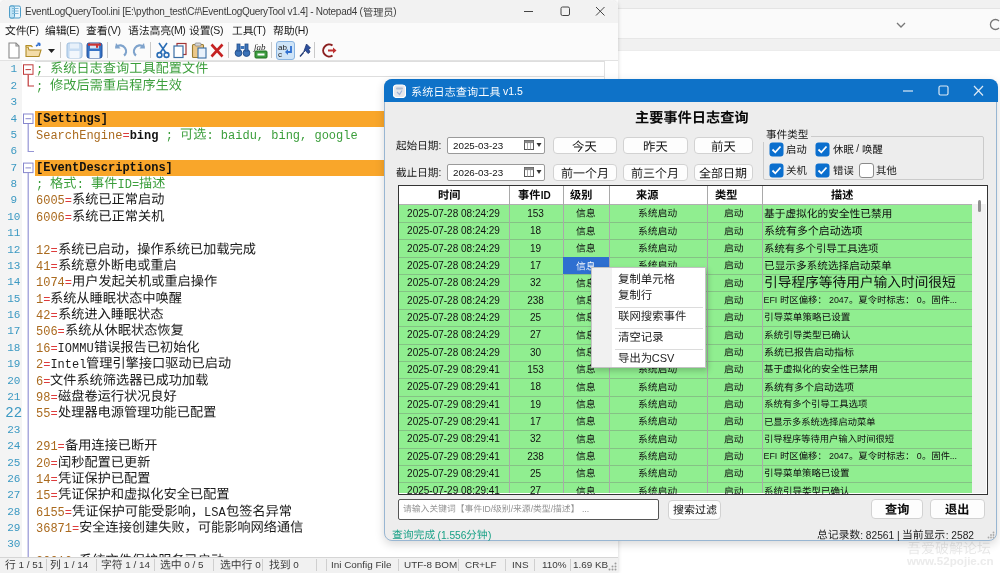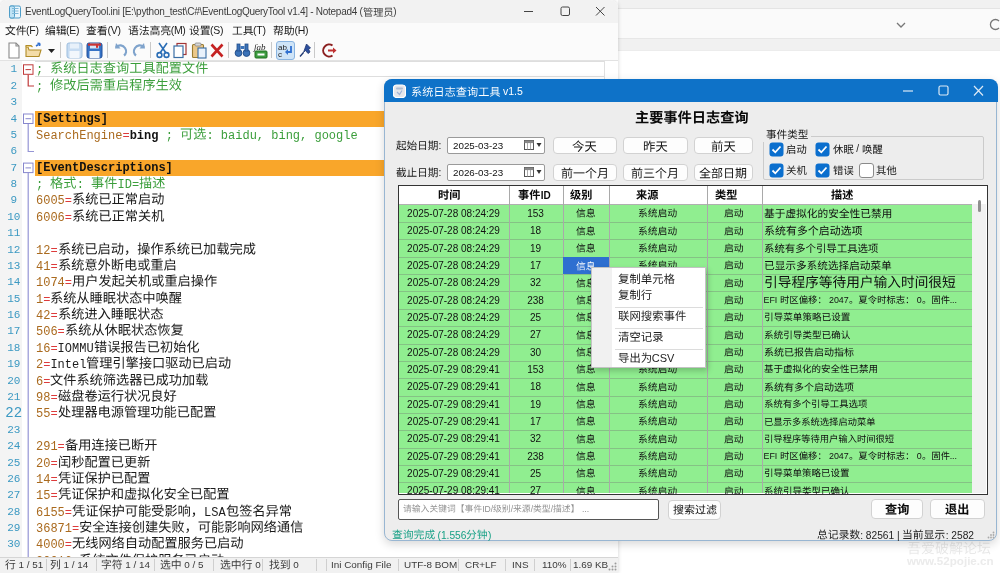--- a/index.html
+++ b/index.html
@@ -467,35 +467,20 @@
           <use href="#r53EF" x="9000"></use>
           <use href="#r80FD" x="10000"></use>
           <use href="#r5F71" x="11000"></use>
           <use href="#r54CD" x="12000"></use>
           <use href="#r7F51" x="13000"></use>
           <use href="#r7EDC" x="14000"></use>
           <use href="#r901A" x="15000"></use>
           <use href="#r4FE1" x="16000"></use>
         </svg></div>
 <div class="a mono" style="left:0;top:459.04px;width:27.5px;height:16.38px;line-height:16.38px;font-size:11px;color:#3c99c2;text-align:center">29</div>
-<div class="a mono" style="left:36px;top:475.42px;height:16.38px;line-height:16.38px;font-size:12px;white-space:pre"><span style="color:#aa6a1e;">4000</span><span style="color:#dd3b3b;">=</span><svg class="z" style="width:171.60px;height:11.62px;" viewBox="0 0 13000 880" fill="#1c1c1c">
-          <use href="#r65E0" x="0"></use>
-          <use href="#r7EBF" x="1000"></use>
-          <use href="#r7F51" x="2000"></use>
-          <use href="#r7EDC" x="3000"></use>
-          <use href="#r81EA" x="4000"></use>
-          <use href="#r52A8" x="5000"></use>
-          <use href="#r914D" x="6000"></use>
-          <use href="#r7F6E" x="7000"></use>
-          <use href="#r670D" x="8000"></use>
-          <use href="#r52A1" x="9000"></use>
-          <use href="#r5DF2" x="10000"></use>
-          <use href="#r542F" x="11000"></use>
-          <use href="#r52A8" x="12000"></use>
-        </svg></div>
 <div class="a mono" style="left:0;top:475.42px;width:27.5px;height:16.38px;line-height:16.38px;font-size:11px;color:#3c99c2;text-align:center">30</div>
 <div class="a mono" style="left:36px;top:491.80px;height:16.38px;line-height:16.38px;font-size:12px;white-space:pre"><span style="color:#aa6a1e;">30016</span><span style="color:#dd3b3b;">=</span><svg class="z" style="width:145.20px;height:11.62px;" viewBox="0 0 11000 880" fill="#1c1c1c">
           <use href="#r7CFB" x="0"></use>
           <use href="#r7EDF" x="1000"></use>
           <use href="#r6587" x="2000"></use>
           <use href="#r4EF6" x="3000"></use>
           <use href="#r4FDD" x="4000"></use>
           <use href="#r62A4" x="5000"></use>
           <use href="#r670D" x="6000"></use>
           <use href="#r52A1" x="7000"></use>

